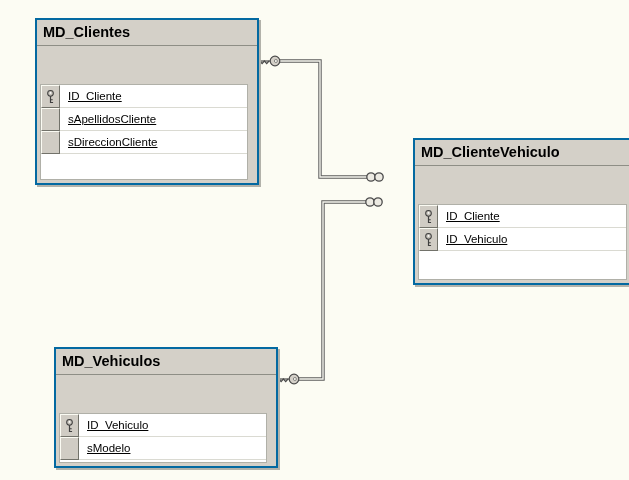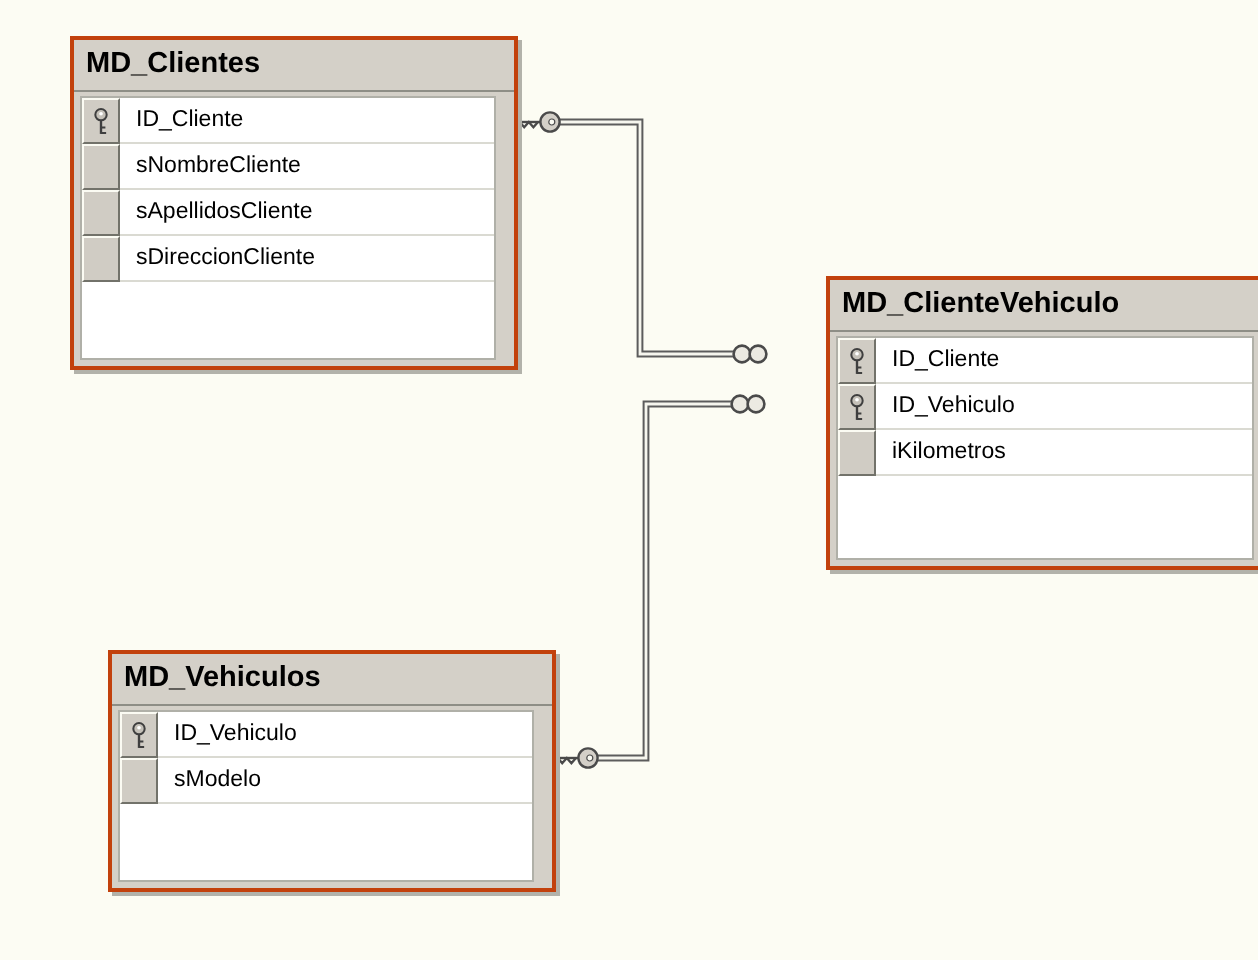--- a/index.html
+++ b/index.html
@@ -4,33 +4,33 @@
 <style>
   html,body { margin:0; padding:0; }
   .canvas {
     position:relative; width:629px; height:480px;
     background:#fcfcf3; overflow:hidden;
     font-family:"Liberation Sans", sans-serif;
   }
   .table-window {
     position:absolute; box-sizing:border-box;
     background:#d4d0c8;
-    border:2px solid #c2410c;
+    border:2px solid #0369a1;
     box-shadow:2px 2px 0 #b2b2aa;
-    display:flex; flex-direction:column;
+    display:flex; flex-direction:column;gap:36px;
   }
   .tbl-title {
     flex:0 0 auto; height:25px; line-height:24px;
     padding:0 6px; background:#d4d0c8;
     font-weight:bold; font-size:14.5px; color:#000;
     border-bottom:1px solid #8e8e86;
     white-space:nowrap; overflow:hidden;
     cursor:default; user-select:none;
   }
-  .tbl-body { flex:1 1 auto; display:flex; padding:2px 9px 3px 3px; min-height:0; }
+  .tbl-body { flex:1 1 auto; display:flex; padding:2px 9px 3px 3px; min-height:0;text-decoration:underline; }
   .tbl-grid {
     flex:1; background:#ffffff; border:1px solid #b0b0a8;
     display:flex; flex-direction:column; min-height:0; overflow:hidden;
   }
   .col-row { flex:0 0 23px; height:23px; display:flex; }
   .sel {
     flex:0 0 19px; width:19px; box-sizing:border-box;
     background:#d0ccc4;
     border-top:1px solid #fbfbf3; border-left:1px solid #fbfbf3;
     border-right:1px solid #72726a; border-bottom:1px solid #72726a;
@@ -101,24 +101,20 @@
               <circle cx="6" cy="4" r="1" fill="#ffffff"></circle>
               <line x1="6" y1="7.6" x2="6" y2="15" stroke="#3f3f3f" stroke-width="1.3"></line>
               <line x1="6" y1="11.5" x2="8.4" y2="11.5" stroke="#3f3f3f" stroke-width="1.1"></line>
               <line x1="6" y1="14.5" x2="8.8" y2="14.5" stroke="#3f3f3f" stroke-width="1.1"></line>
             </svg>
           </div>
           <div class="cell">ID_Cliente</div>
         </div>
         <div class="col-row">
           <div class="sel"></div>
-          <div class="cell">sNombreCliente</div>
-        </div>
-        <div class="col-row">
-          <div class="sel"></div>
           <div class="cell">sApellidosCliente</div>
         </div>
         <div class="col-row">
           <div class="sel"></div>
           <div class="cell">sDireccionCliente</div>
         </div>
         <div class="grid-fill"></div>
       </div>
     </div>
   </div>
@@ -144,30 +140,26 @@
             <svg width="11" height="16" viewBox="0 0 12 17">
               <circle cx="6" cy="4.5" r="3.1" fill="#c4c0b8" stroke="#3f3f3f" stroke-width="1.1"></circle>
               <circle cx="6" cy="4" r="1" fill="#ffffff"></circle>
               <line x1="6" y1="7.6" x2="6" y2="15" stroke="#3f3f3f" stroke-width="1.3"></line>
               <line x1="6" y1="11.5" x2="8.4" y2="11.5" stroke="#3f3f3f" stroke-width="1.1"></line>
               <line x1="6" y1="14.5" x2="8.8" y2="14.5" stroke="#3f3f3f" stroke-width="1.1"></line>
             </svg>
           </div>
           <div class="cell">ID_Vehiculo</div>
         </div>
-        <div class="col-row">
-          <div class="sel"></div>
-          <div class="cell">iKilometros</div>
-        </div>
         <div class="grid-fill"></div>
       </div>
     </div>
   </div>
 
-  <div class="table-window" style="left:54px; top:325px; width:224px; height:121px;">
+  <div class="table-window" style="left:54px; top:347px; width:224px; height:121px;">
     <div class="tbl-title">MD_Vehiculos</div>
     <div class="tbl-body">
       <div class="tbl-grid">
         <div class="col-row">
           <div class="sel">
             <svg width="11" height="16" viewBox="0 0 12 17">
               <circle cx="6" cy="4.5" r="3.1" fill="#c4c0b8" stroke="#3f3f3f" stroke-width="1.1"></circle>
               <circle cx="6" cy="4" r="1" fill="#ffffff"></circle>
               <line x1="6" y1="7.6" x2="6" y2="15" stroke="#3f3f3f" stroke-width="1.3"></line>
               <line x1="6" y1="11.5" x2="8.4" y2="11.5" stroke="#3f3f3f" stroke-width="1.1"></line>

